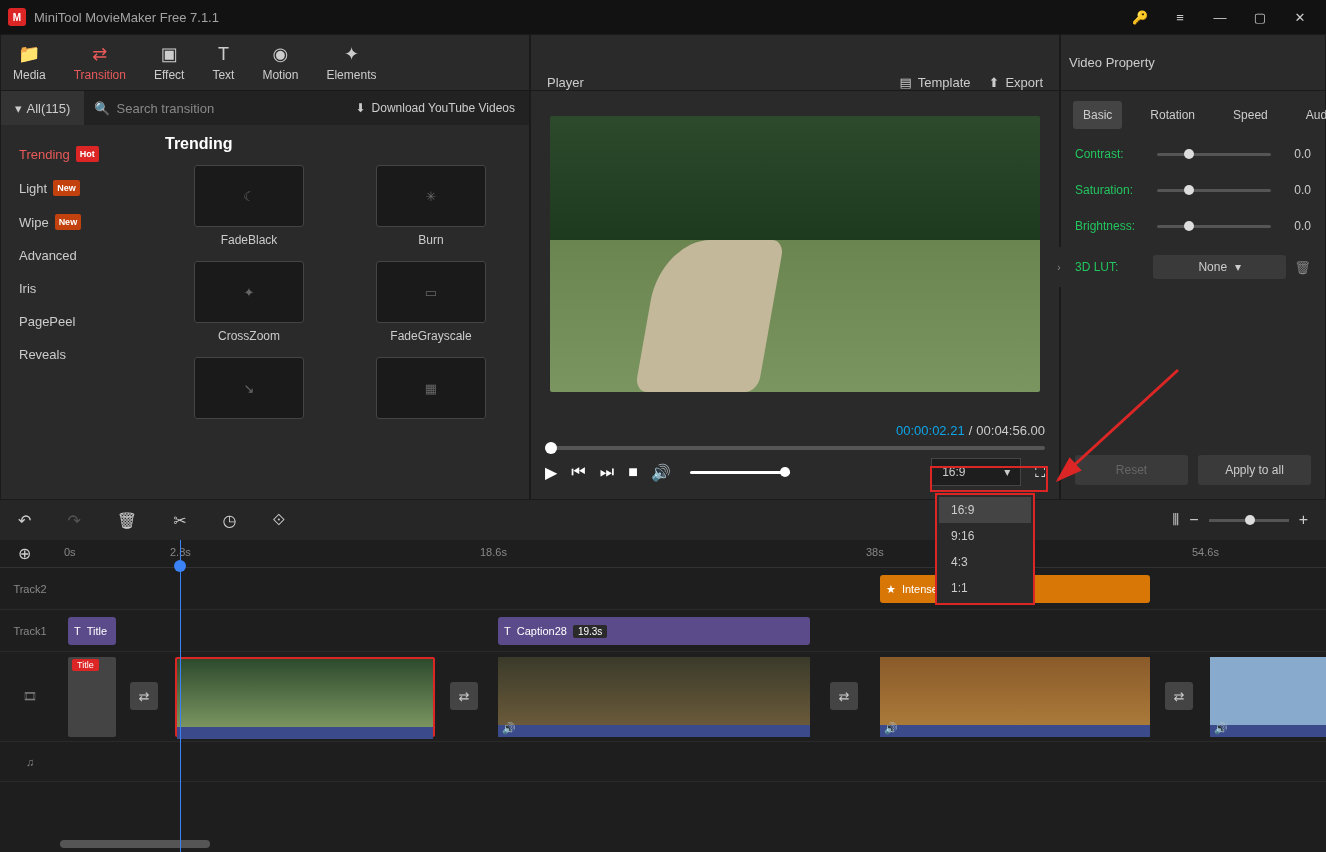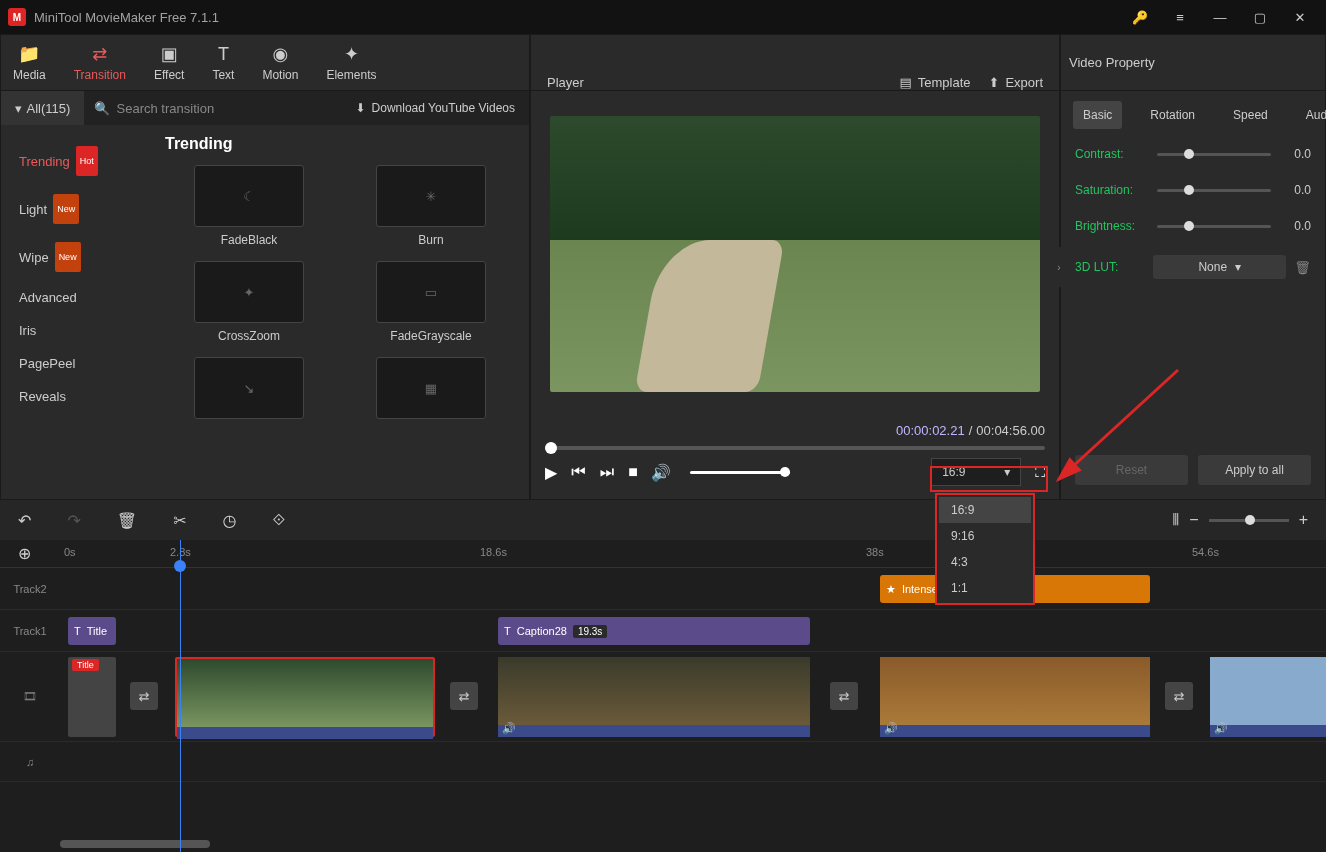--- a/index.html
+++ b/index.html
@@ -18,41 +18,41 @@
 .top-tab.active{color:#e85a5a}
 .top-tab-icon{font-size:18px}
 .browser-bar{height:34px;display:flex;align-items:center;background:#222}
 .cat-label{padding:0 14px;color:#ccc;font-size:13px;display:flex;align-items:center;gap:5px;background:#333;height:100%}
 .search-box{flex:1;padding:0 10px;display:flex;align-items:center;gap:6px;color:#888}
 .yt-link{padding:0 14px;color:#ccc;font-size:12px;display:flex;align-items:center;gap:6px;cursor:pointer}
 .browser-body{display:flex;flex:1;overflow:hidden}
 .sidebar-cats{width:150px;background:#2a2a2a;padding:12px 0}
 .cat-item{padding:9px 18px;font-size:13px;cursor:pointer;display:flex;align-items:center;gap:6px}
 .cat-item.active{color:#e85a5a}
-.badge{font-size:9px;padding:10px 4px;border-radius:2px;font-weight:normal}
+.badge{font-size:9px;padding:3px 4px;border-radius:2px;font-weight:bold}
 .badge-hot{background:#dc2626;color:#fff}
 .badge-new{background:#c2410c;color:#fff}
 .trans-grid{flex:1;padding:10px 14px;overflow-y:auto}
 .trans-heading{color:#fff;font-size:16px;font-weight:bold;margin-bottom:12px}
 .trans-items{display:grid;grid-template-columns:1fr 1fr;gap:14px}
 .trans-card{display:flex;flex-direction:column;align-items:center;gap:6px;cursor:pointer}
 .trans-thumb{width:110px;height:62px;background:#1a1a1a;border:1px solid #444;border-radius:3px;display:flex;align-items:center;justify-content:center;color:#666}
 .trans-name{font-size:12px;color:#ccc}
 .player-header{height:56px;display:flex;align-items:flex-end;justify-content:space-between;padding:0 16px;border-bottom:1px solid #1a1a1a}
 .player-title{color:#ccc;font-size:13px}
 .player-actions{display:flex;gap:18px}
 .player-action{display:flex;align-items:center;gap:6px;cursor:pointer;color:#ccc;font-size:13px}
 .preview-area{flex:1;display:flex;align-items:center;justify-content:center;background:#2a2a2a;padding:10px}
 .preview-img{width:490px;height:276px;background:linear-gradient(to bottom,#2d4a2d 0%,#1e3a1e 45%,#6a8550 45%,#7a9560 100%);position:relative;border-radius:2px}
 .preview-img::before{content:"";position:absolute;left:20%;top:45%;width:25%;height:55%;background:#c4b89a;border-radius:40% 10% 10% 10%;transform:skewX(-10deg)}
 .player-controls{height:82px;padding:6px 14px;display:flex;flex-direction:column;gap:8px}
 .seek-bar{height:4px;background:#555;border-radius:2px;position:relative}
 .seek-dot{position:absolute;left:0;top:-4px;width:12px;height:12px;background:#fff;border-radius:50%}
 .time-row{display:flex;justify-content:flex-end;gap:4px;font-size:13px}
-.time-cur{color:#c4b5fd}
+.time-cur{color:#0ea5e9}
 .time-sep,.time-dur{color:#ccc}
 .ctrl-row{display:flex;align-items:center;gap:14px}
 .ctrl-btn{color:#fff;cursor:pointer;font-size:16px}
 .vol-bar{width:100px;height:3px;background:#fff;border-radius:2px;position:relative;margin-left:4px}
 .vol-dot{position:absolute;right:0;top:-4px;width:10px;height:10px;background:#fff;border-radius:50%}
 .ctrl-spacer{flex:1}
 .aspect-dd{width:90px;height:28px;background:#1e1e1e;border:1px solid #444;display:flex;align-items:center;justify-content:space-between;padding:0 10px;cursor:pointer;font-size:12px}
 .fullscreen-btn{color:#fff;cursor:pointer;font-size:14px;position:relative}
 .prop-header{height:56px;display:flex;align-items:center;padding:0 8px;border-bottom:1px solid #1a1a1a;color:#ccc}
 .prop-tabs{display:flex;gap:18px;padding:10px 12px}

